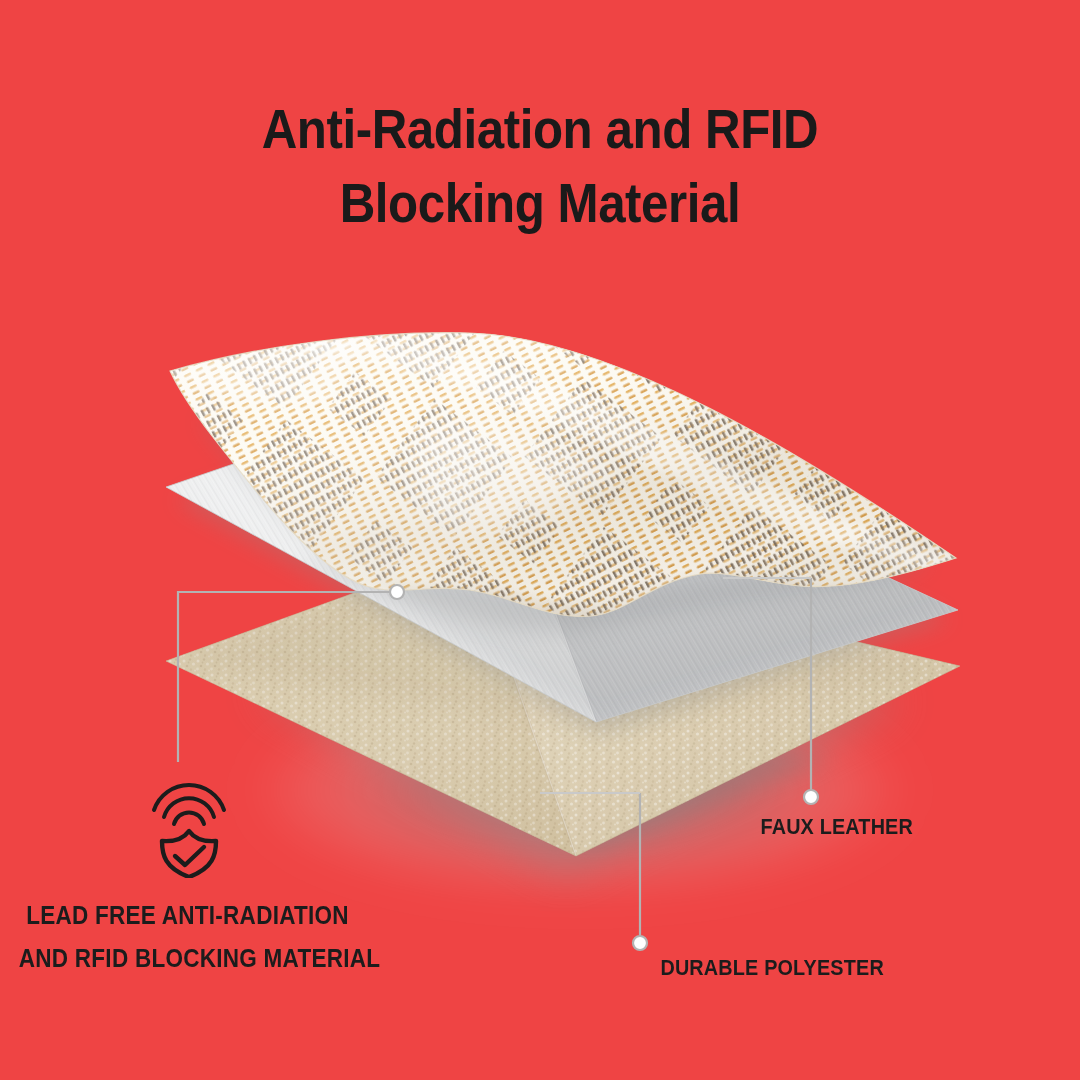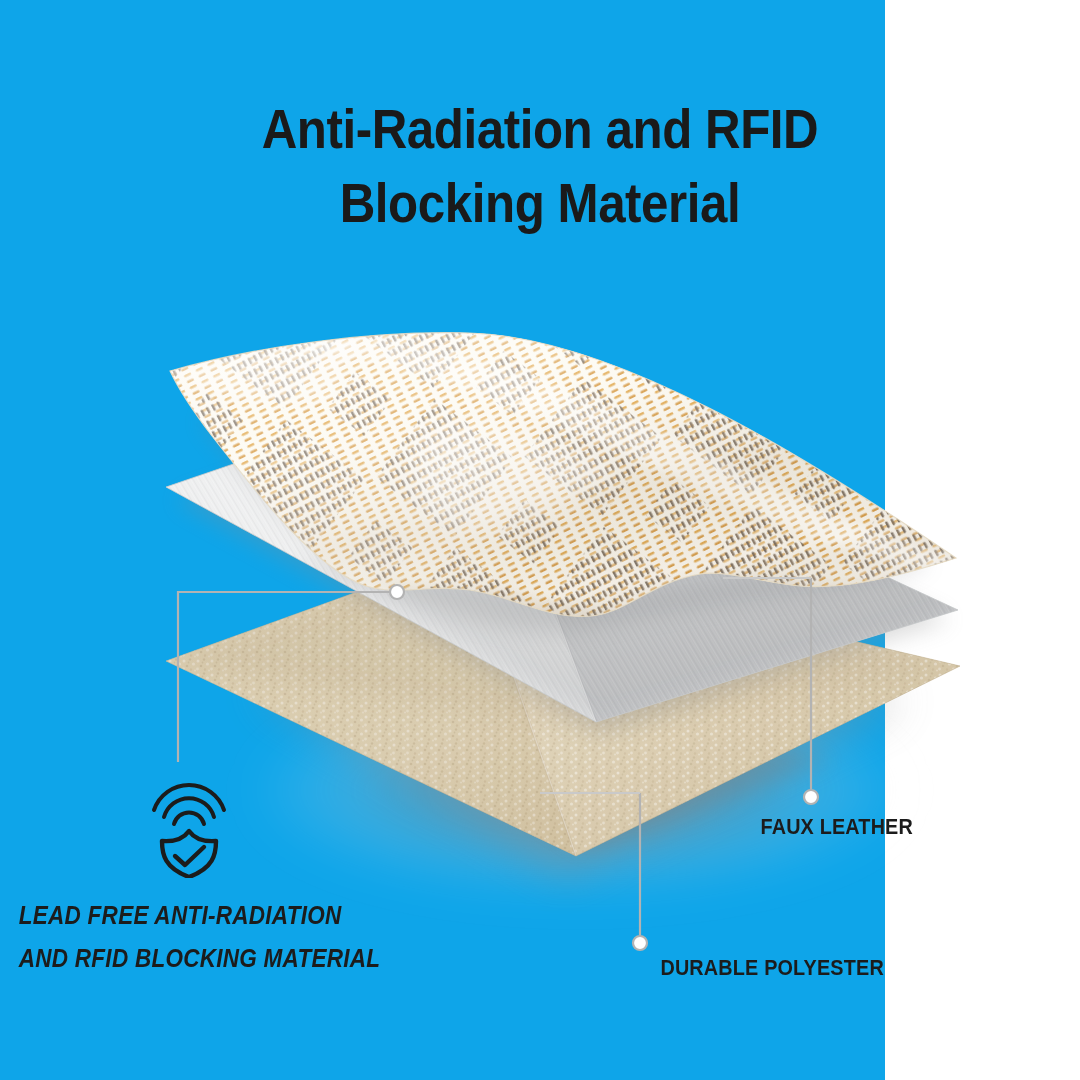--- a/index.html
+++ b/index.html
@@ -8,23 +8,23 @@
   html, body {
     width: 1080px;
     height: 1080px;
     background: #ffffff;
     font-family: "Liberation Sans", sans-serif;
     overflow: hidden;
   }
 
   #poster {
     position: relative;
-    width: 885px;
+    width: 1080px;
     height: 1080px;
-    background: #0ea5e9;
+    background: #ef4444;
   }
 
   
   #title-block {
     position: absolute;
     left: 0;
     top: 92px;
     width: 1080px;
     text-align: center;
     z-index: 40;
@@ -64,22 +64,22 @@
     white-space: nowrap;
     transform: scaleX(0.9);
     z-index: 45;
   }
 
   #label-shield-block {
     position: absolute;
     left: 0;
     top: 894px;
     width: 375px;
+    text-align: center;
     z-index: 45;
-    font-style: italic;
   }
   #label-shield-block .callout-line {
     display: block;
     font-family: "Liberation Sans Narrow", "Liberation Sans", sans-serif;
     font-weight: bold;
     font-size: 25px;
     line-height: 43px;
     letter-spacing: 0.3px;
     color: #1c1c1c;
     white-space: nowrap;

